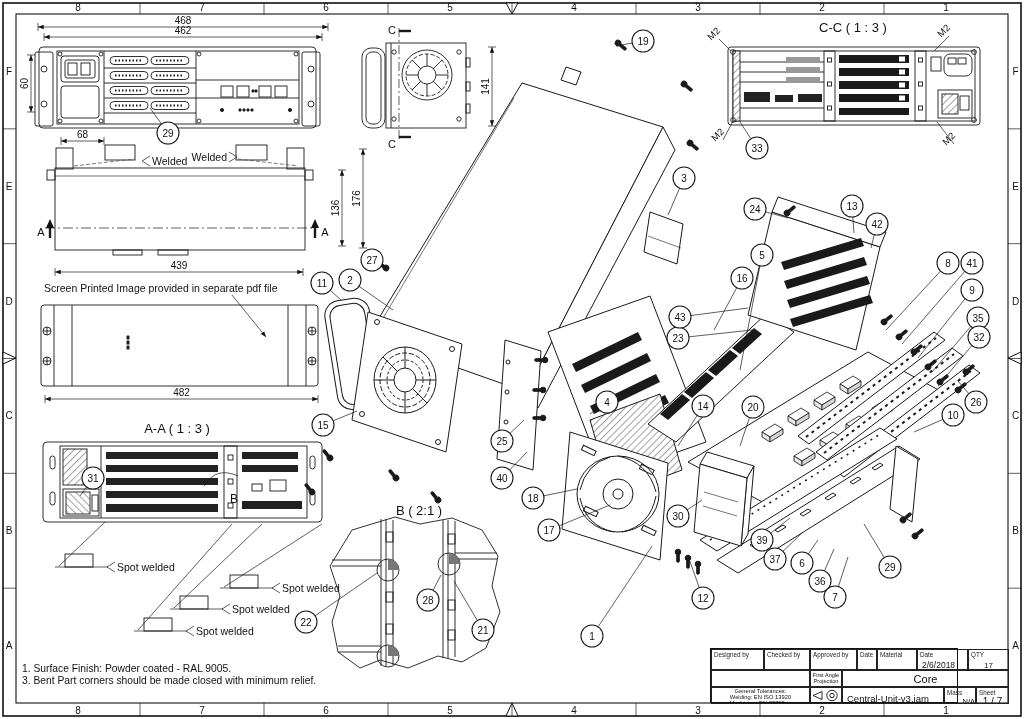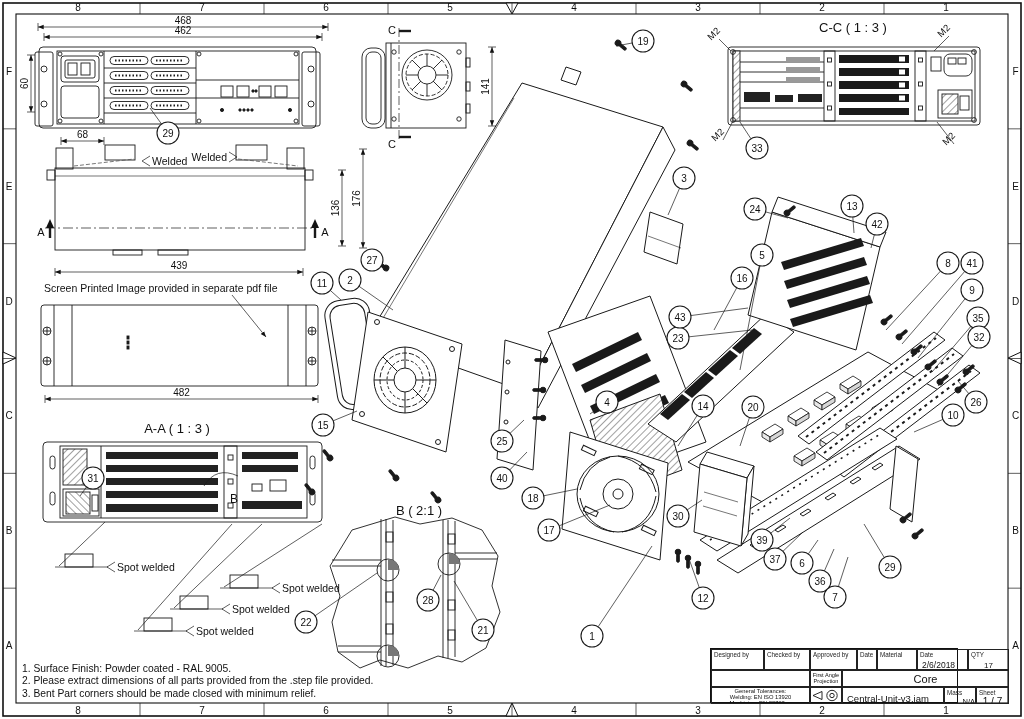--- a/index.html
+++ b/index.html
@@ -792,21 +792,20 @@
         <g>
           <line x1="750.9802570071903" y1="138.793334246291" x2="740" y2="122" class="ldr"></line>
           <circle cx="757" cy="148" r="11" fill="#fff" stroke="#1a1a1a" stroke-width="1.1"></circle>
           <text x="757" y="151.5" text-anchor="middle" font-size="10">33</text>
         </g>
       </g>
 </svg>
 
 <div class="notes">
   <p>1. Surface Finish: Powder coated - RAL 9005.</p>
-  <p>2. Please extract dimensions of all parts provided from the .step file provided.</p>
   <p>3. Bent Part corners should be made closed with minimum relief.</p>
 </div>
 
 <div class="tb">
   <div class="c lbl" style="left:0;top:0;width:53px;height:21px">Designed by</div>
   <div class="c lbl" style="left:53px;top:0;width:46px;height:21px">Checked by</div>
   <div class="c lbl" style="left:99px;top:0;width:47px;height:21px">Approved by</div>
   <div class="c lbl" style="left:146px;top:0;width:20px;height:21px">Date</div>
   <div class="c lbl" style="left:166px;top:0;width:40px;height:21px">Material</div>
   <div class="c" style="left:206px;top:0;width:51px;height:21px">

